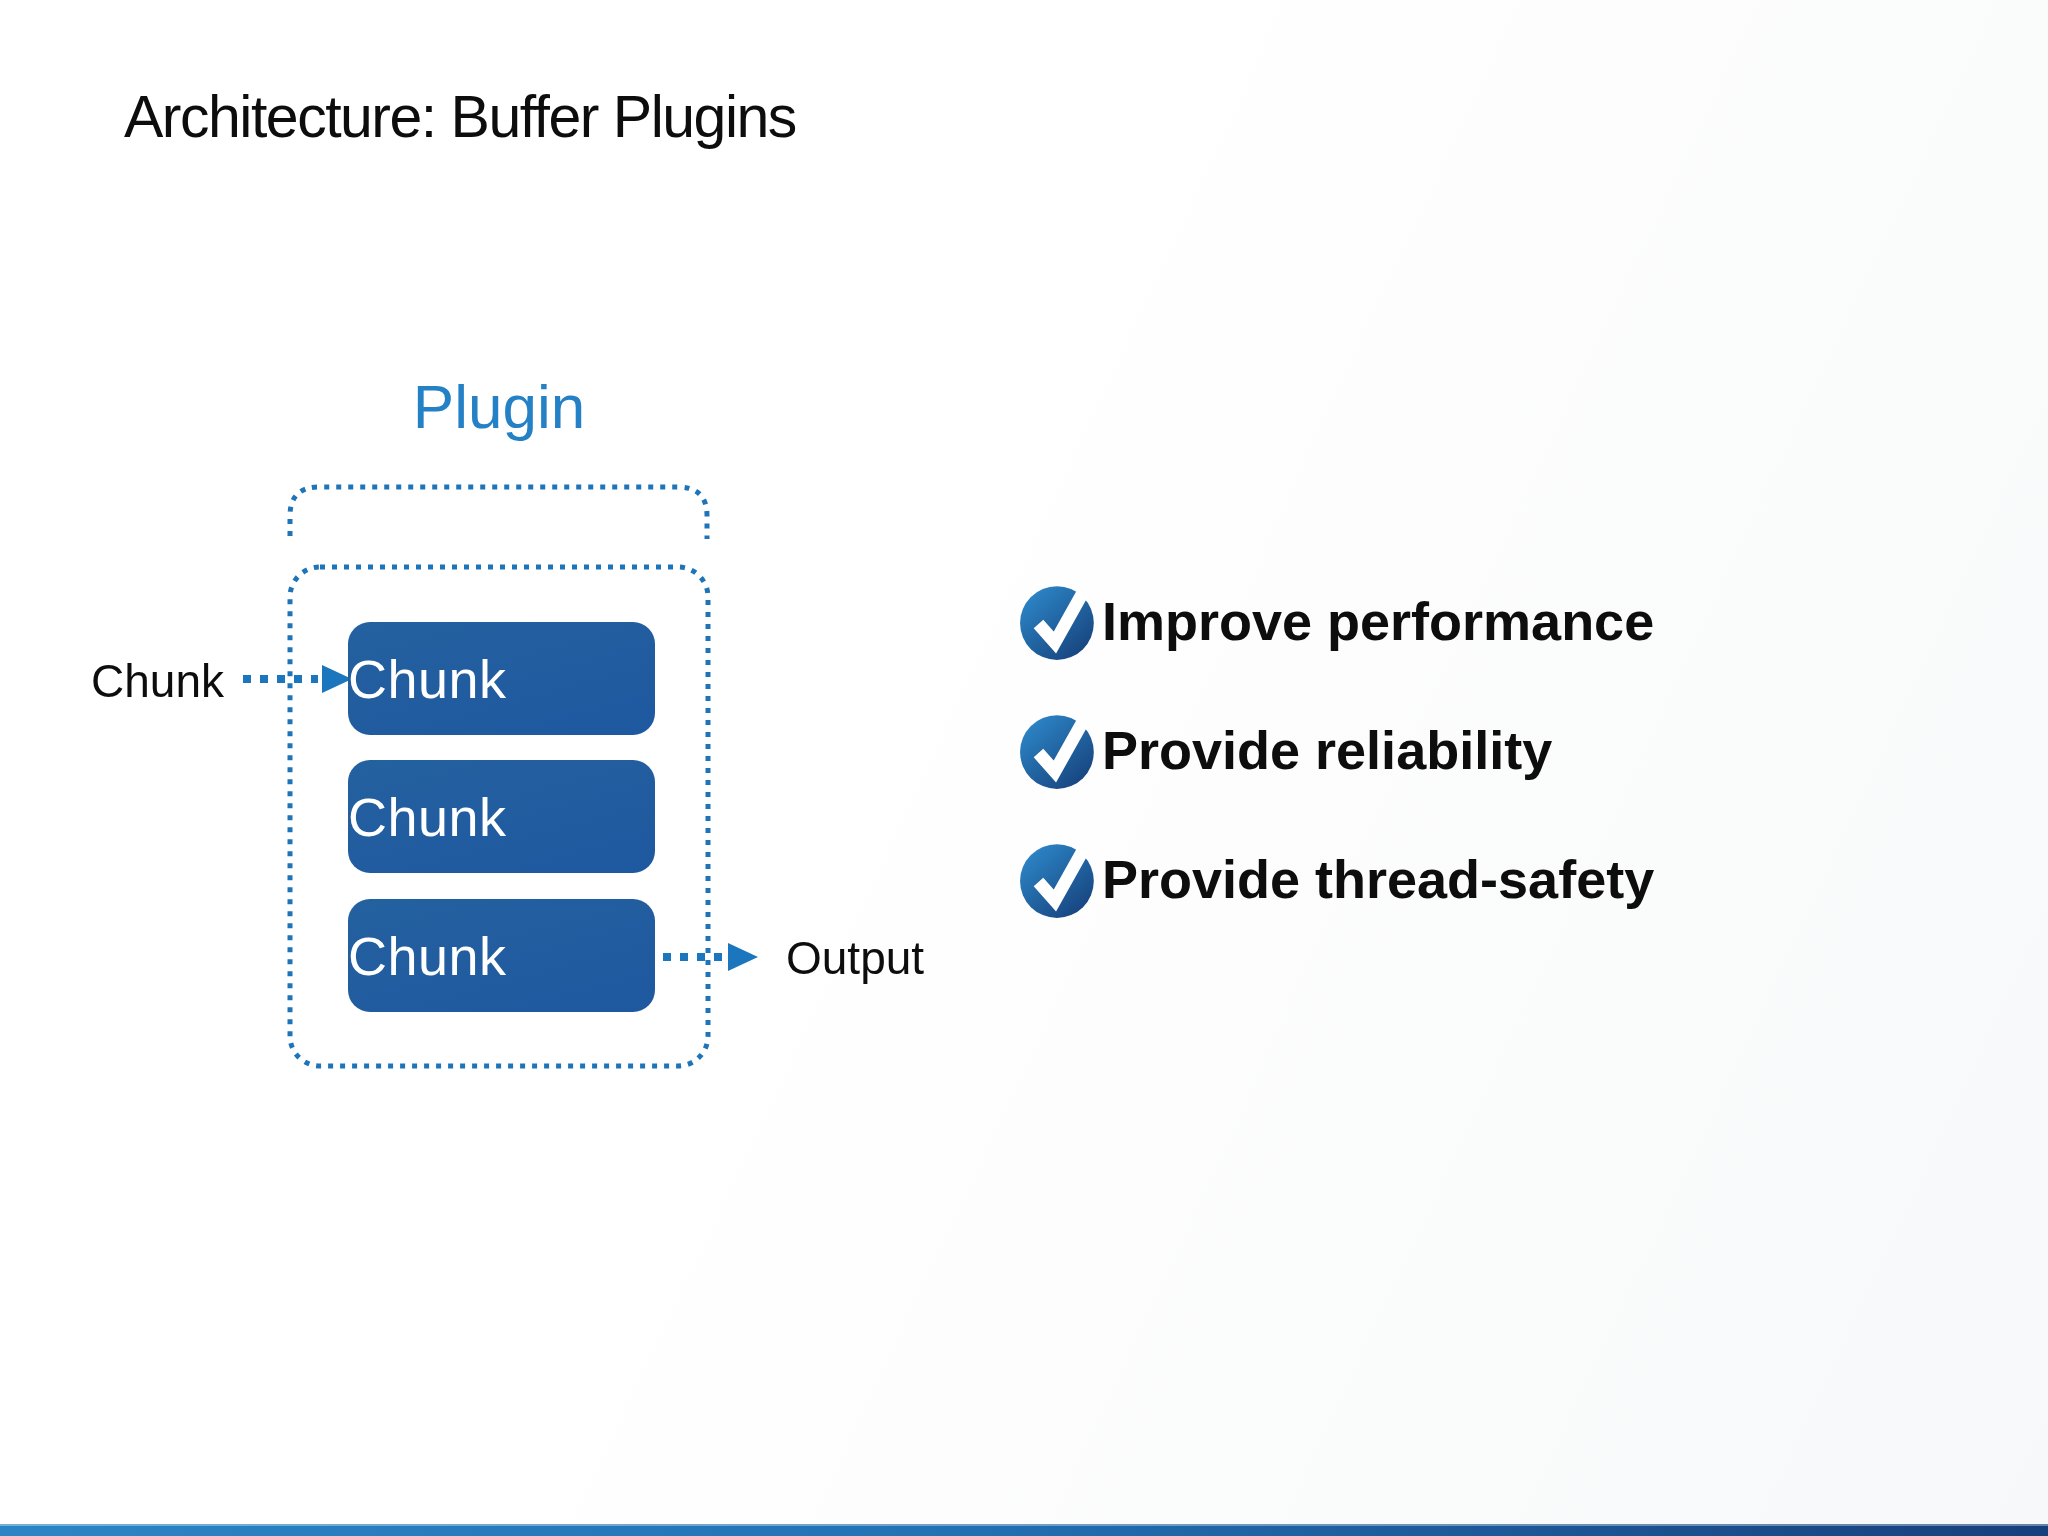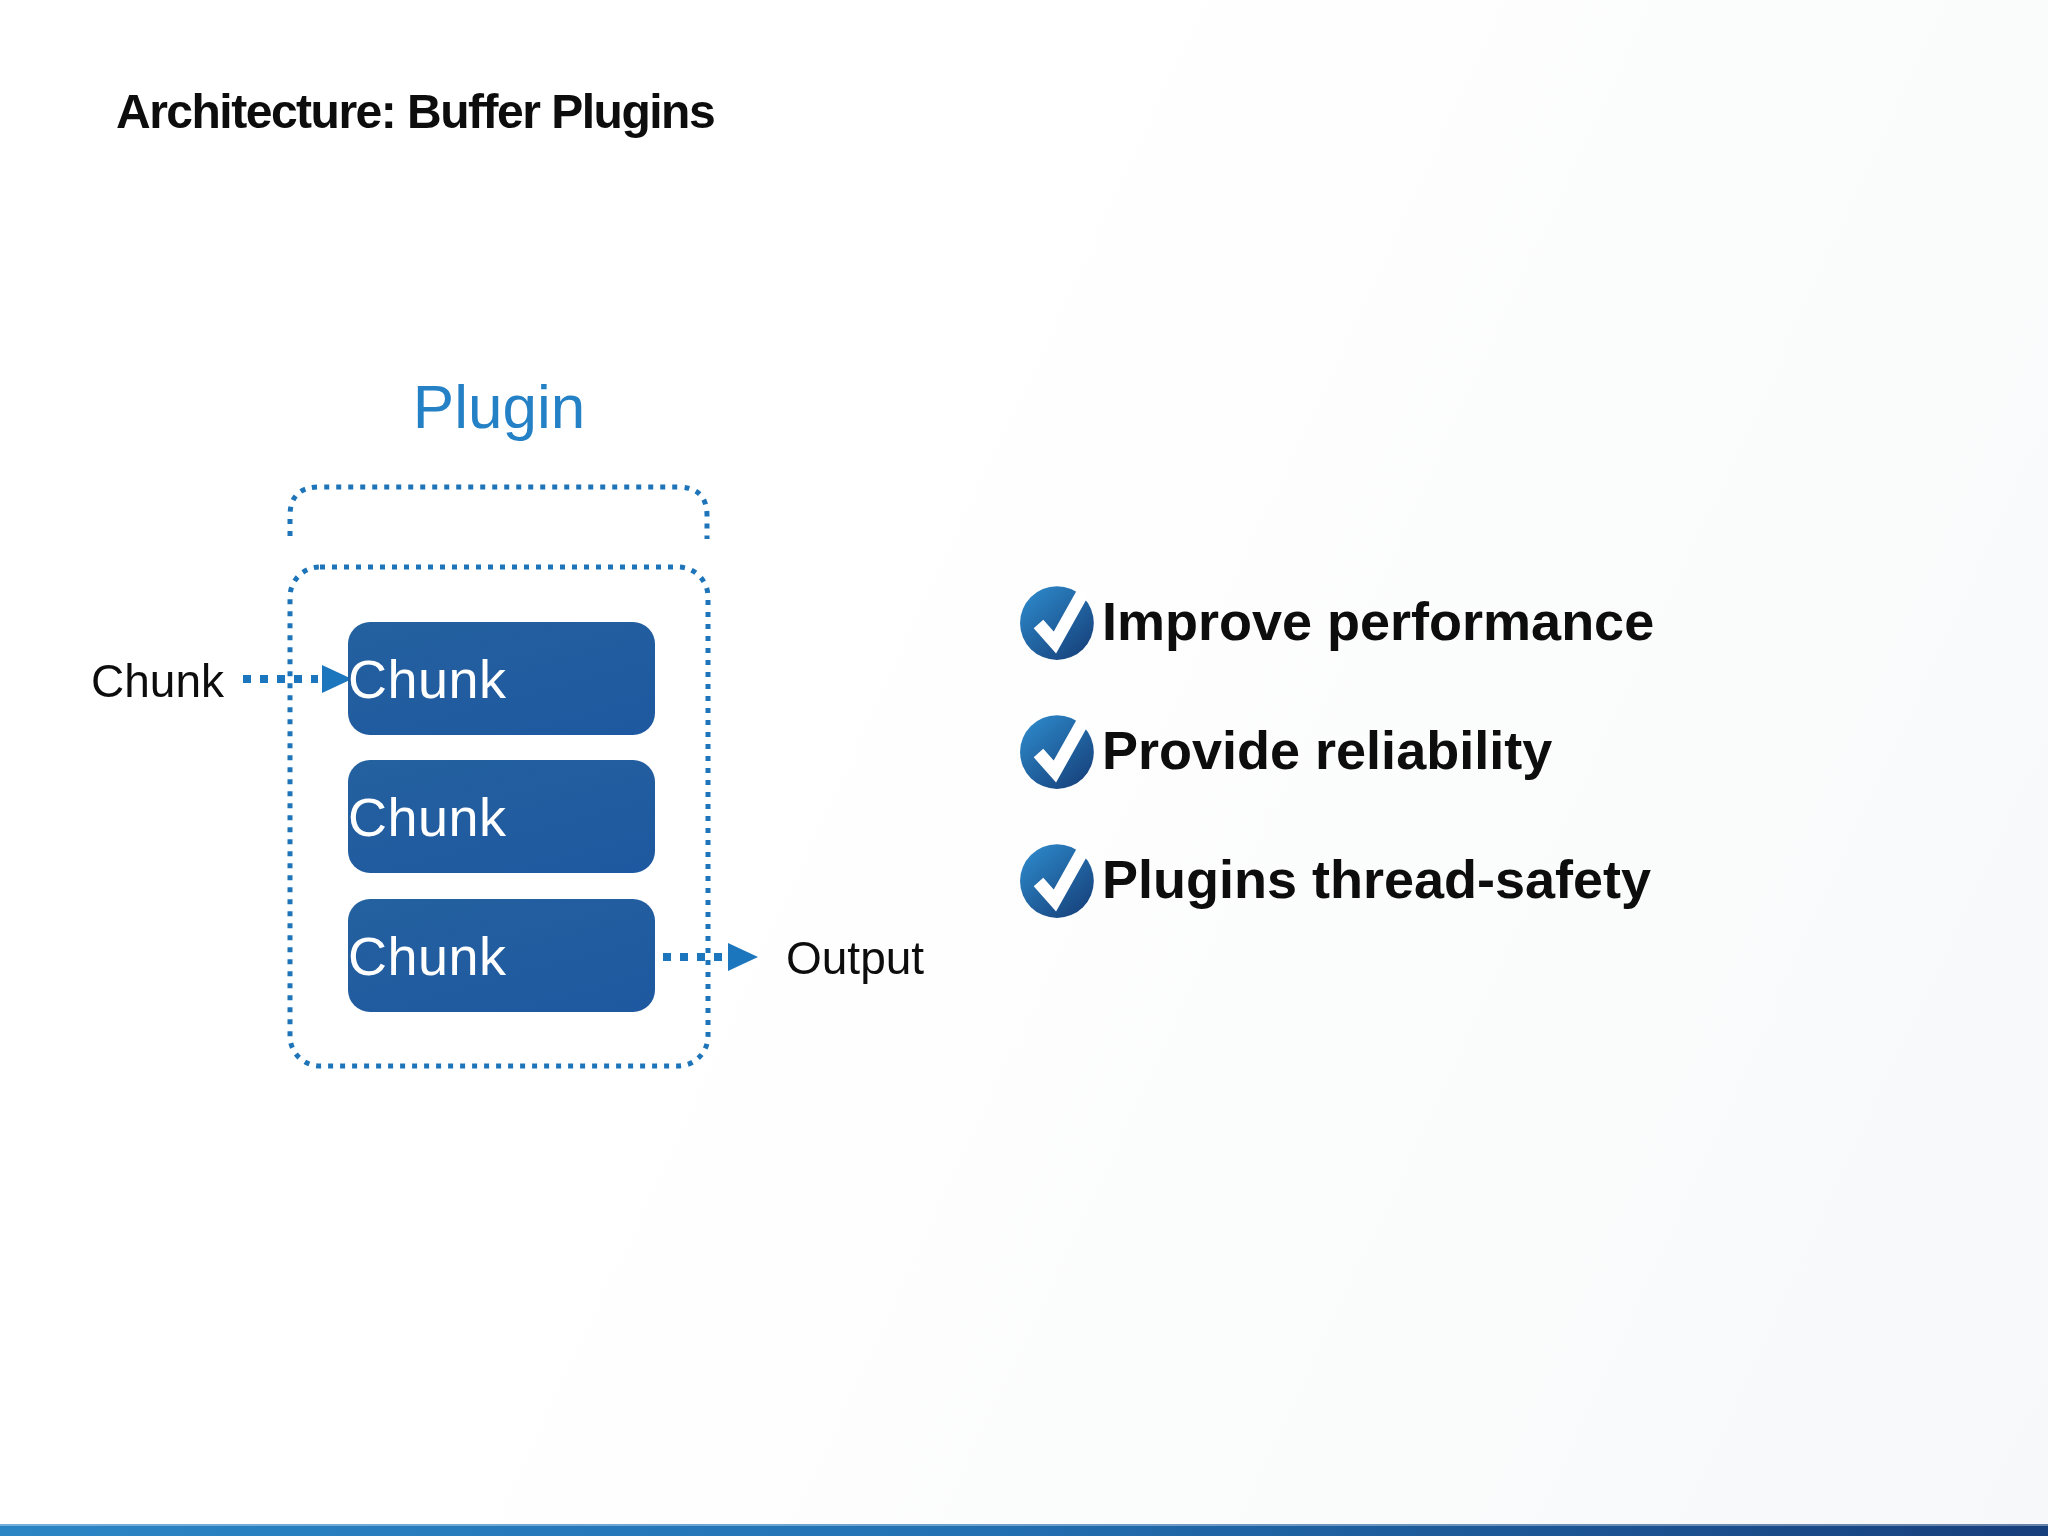--- a/index.html
+++ b/index.html
@@ -7,24 +7,24 @@
     position: relative;
     width: 2048px;
     height: 1536px;
     overflow: hidden;
     background: linear-gradient(115deg, #ffffff 0%, #ffffff 40%, #f7f8f9 100%);
     font-family: "Liberation Sans", sans-serif;
     color: #0d0d0d;
   }
   .title {
     position: absolute;
-    left: 116px;
+    left: 124px;
     top: 88px;
-    font-size: 48px;
-    font-weight: 700;
+    font-size: 59px;
+    font-weight: 400;
     letter-spacing: -1.5px;
     line-height: 1;
     color: #0d0d0d;
     white-space: nowrap;
   }
   .plugin-label {
     position: absolute;
     left: 290px;
     top: 376px;
     width: 418px;
@@ -172,18 +172,18 @@
     <svg class="bullet-icon" viewBox="0 0 82 82" aria-hidden="true">
       <defs>
         <linearGradient id="checkGrad2" x1="0%" y1="0%" x2="85%" y2="100%">
           <stop offset="0%" stop-color="#2f8ed0"></stop>
           <stop offset="100%" stop-color="#16417b"></stop>
         </linearGradient>
       </defs>
       <circle cx="38" cy="43" r="36" fill="url(#checkGrad2)"></circle>
       <polyline points="20,44 36,62 64,12" fill="none" stroke="#ffffff" stroke-width="12.5"></polyline>
     </svg>
-    <span class="bullet-text">Plugins thread-safety</span>
+    <span class="bullet-text">Provide thread-safety</span>
   </div>
 
   <div class="footer-bar"></div>
 
 </div>
 
 </body></html>

